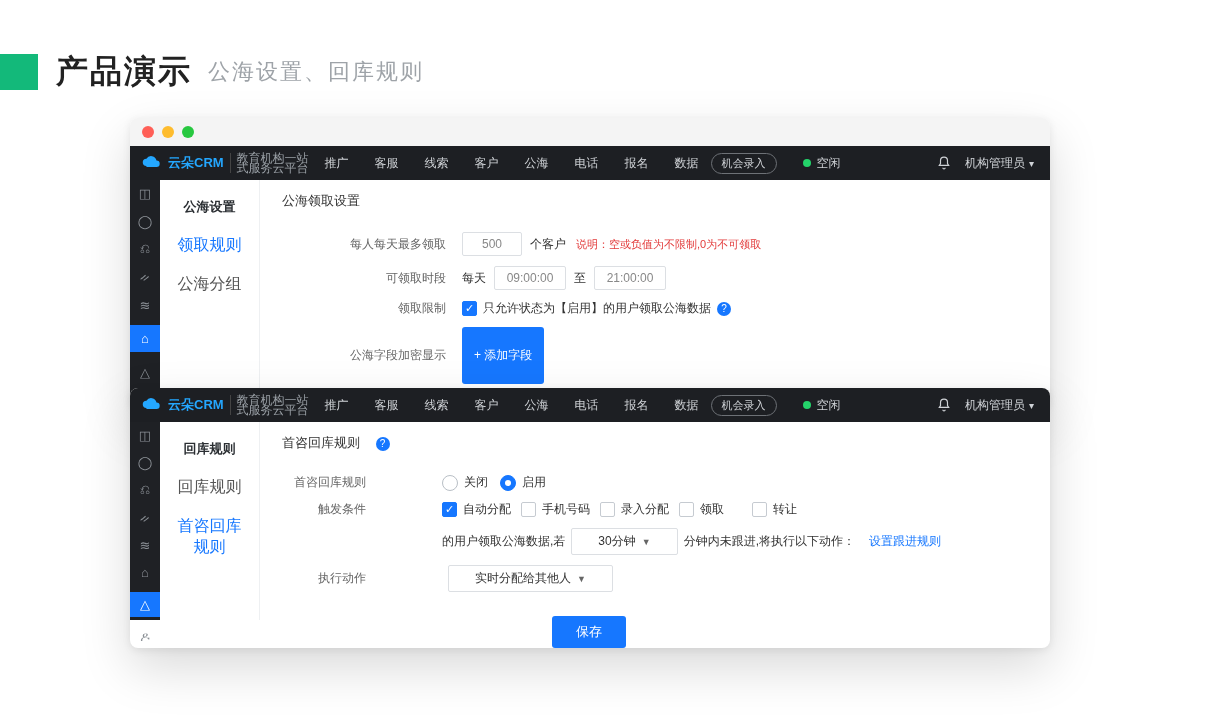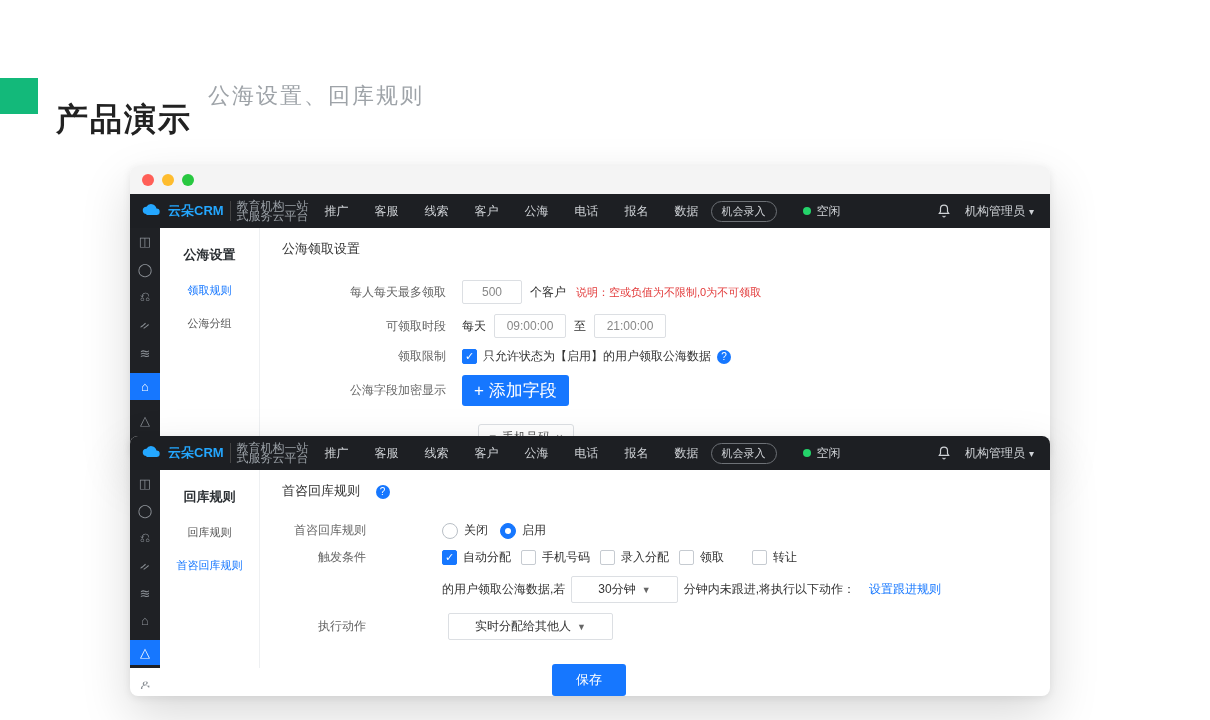--- a/index.html
+++ b/index.html
@@ -4,21 +4,21 @@
 <style>
   * { box-sizing: border-box; margin:0; padding:0; }
   body {
     font-family: -apple-system,"PingFang SC","Microsoft YaHei",sans-serif;
     background:#fff; color:#333; font-size:13px;
     width:1210px; height:720px; overflow:hidden; position:relative;
   }
   
   .slide-header { display:flex; align-items:center; padding:50px 0 24px 0; }
   .accent { width:38px; height:36px; background:#13b97a; margin-right:18px; }
-  .slide-title { font-size:32px; font-weight:800; color:#222; margin-right:16px; letter-spacing:2px;margin-top:48px;}
+  .slide-title { font-size:32px; font-weight:800; color:#222; margin-right:16px; letter-spacing:2px;}
   .slide-sub   { font-size:22px; color:#9ea3a8; font-weight:500; letter-spacing:2px;}
   .stage { position:relative; width:1000px; margin-left:130px; }
   .window { position:absolute; border-radius:8px; overflow:hidden;
             box-shadow:0 20px 50px rgba(0,0,0,.15), 0 2px 8px rgba(0,0,0,.08);
             background:#fff; width:920px; }
   .win1 { top:0; left:0; height:290px; }
   .win2 { top:270px; left:0; height:260px; }
   .titlebar { height:28px; background:#f4f4f4; display:flex; align-items:center; padding-left:12px; gap:8px; }
   .dot { width:12px; height:12px; border-radius:50%; }
   .dot.r{background:#ff5f57;} .dot.y{background:#febc2e;} .dot.g{background:#28c840;}
@@ -34,32 +34,32 @@
   .status-dot { width:8px;height:8px;border-radius:50%;background:#24d36a;display:inline-block;margin-left:26px;margin-right:6px;}
   .topbar-right { margin-left:auto; display:flex; align-items:center; gap:14px; padding-right:16px; }
   .bell { width:14px;height:14px; }
   .caret { font-size:10px; margin-left:4px; }
   .app-body { display:flex; height:calc(100% - 62px); background:#f6f7f9; }
   .rail { width:30px; background:#1f2125; display:flex; flex-direction:column; align-items:center; padding-top:6px; gap:12px; }
   .rail-ic { width:16px;height:16px; color:#8b9096; display:flex;align-items:center;justify-content:center; border-radius:3px; cursor:pointer;}
   .rail-ic.active { background:#1677ff; color:#fff; padding:5px; width:30px;height:28px; border-radius:0;}
   .sidepanel { width:100px; background:#fff; border-right:1px solid #eef0f2; padding-top:12px; }
   .sidepanel .hd { font-weight:600; color:#2b2f33; text-align:center; padding:6px 0 10px; font-size:13px;}
-  .sidepanel .item { padding:9px 12px; text-align:center; font-size:11px; color:#555; cursor:pointer;}
+  .sidepanel .item { padding:9px 12px; text-align:center; font-size:16px; color:#555; cursor:pointer;}
   .sidepanel .item.active { color:#1677ff; }
   .content { flex:1; background:#fff; padding:12px 22px; position:relative; }
   .content-title { font-size:13px; color:#333; padding-bottom:12px; font-weight:500; }
   .content-title .help { display:inline-flex; width:14px;height:14px;border-radius:50%;background:#1677ff;color:#fff;font-size:10px;align-items:center;justify-content:center;margin-left:12px;}
   .row { display:flex; align-items:center; margin:10px 0; font-size:12px; color:#333; }
   .row .lbl { width:180px; text-align:right; color:#666; padding-right:16px; }
   .inputbox { border:1px solid #dcdfe3; border-radius:2px; padding:4px 8px; font-size:12px; color:#888; background:#fff; min-width:60px; text-align:center;}
   .note-red { color:#e23a3a; font-size:11px; margin-left:10px; }
   .cb { width:15px;height:15px;border:1px solid #c6cbd1;border-radius:2px;display:inline-flex;align-items:center;justify-content:center;margin-right:6px;vertical-align:middle;background:#fff; cursor:pointer;}
   .cb.checked { background:#1677ff;border-color:#1677ff;color:#fff;font-size:11px;}
-  .btn-add { background:#1677ff;color:#fff;border:none;border-radius:3px;padding:4px 12px;font-size:17px;cursor:pointer;}
+  .btn-add { background:#1677ff;color:#fff;border:none;border-radius:3px;padding:20px 12px;font-size:12px;cursor:pointer;}
   .chip { display:inline-flex;align-items:center;border:1px solid #dcdfe3;border-radius:3px;padding:4px 10px;font-size:12px;color:#555;margin-top:8px;margin-left:196px;}
   .chip .bars{margin-right:6px;font-size:12px;color:#888;}
   .chip .x{margin-left:6px;color:#888;cursor:pointer;}
   .radio { width:16px;height:16px;border:1px solid #b9bfc6;border-radius:50%;display:inline-flex;align-items:center;justify-content:center;margin-right:6px;vertical-align:middle;background:#fff;cursor:pointer;}
   .radio.selected { border-color:#1677ff;background:#1677ff;}
   .radio.selected::after{content:"";width:6px;height:6px;border-radius:50%;background:#fff;}
   .sel { border:1px solid #dcdfe3;border-radius:2px;padding:4px 26px;font-size:12px;margin:0 6px; cursor:pointer; display:inline-flex; align-items:center;}
   .sel .dd{margin-left:6px;font-size:9px;color:#666;}
   .link-blue{color:#1677ff;margin-left:14px;cursor:pointer;}
   .btn-save{background:#1677ff;color:#fff;border:none;border-radius:3px;padding:7px 24px;font-size:13px;margin-left:270px;margin-top:14px;cursor:pointer;}

